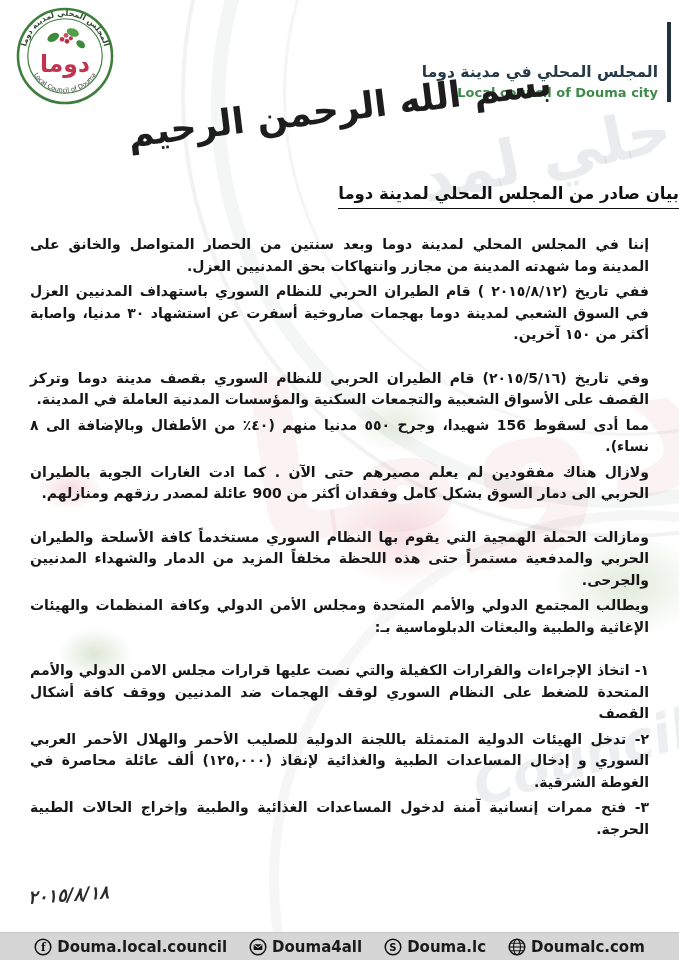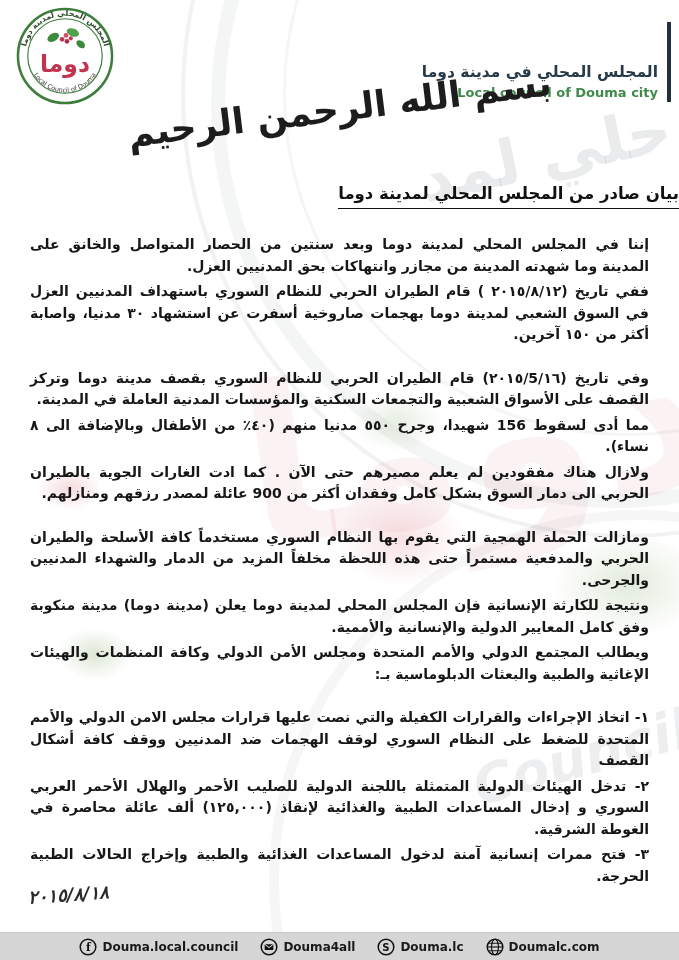--- a/index.html
+++ b/index.html
@@ -60,21 +60,21 @@
     letter-spacing:2px; color:#2a2a2a; transform:rotate(-4deg); direction:rtl;
   }
   
   .footer {
     position:absolute; left:0; right:0; bottom:0; height:27px;
     background:#d6d6d6; border-top:1px solid #c6c6c6;
     display:flex; align-items:center; justify-content:center; gap:22px;
   }
   .footer-item { display:flex; align-items:center; gap:5px; cursor:pointer; }
   .footer-item svg { display:block; }
-  .footer-label { font-size:12px; font-weight:bold; color:#1a1a1a; }
+  .footer-label { font-size:15px; font-weight:bold; color:#1a1a1a; }
 </style>
 </head>
 <body>
 
 <div class="page">
 
   <div class="wm ring ring1"></div>
   <div class="wm ring ring2"></div>
   <div class="wm ring ring3"></div>
   <div class="wm ring ring4"></div>
@@ -123,21 +123,20 @@
     <span>بيان صادر من المجلس المحلي لمدينة دوما</span>
   </div>
 
   <div class="body-text">
     <p>إننا في المجلس المحلي لمدينة دوما وبعد سنتين من الحصار المتواصل والخانق على المدينة وما شهدته المدينة من مجازر وانتهاكات بحق المدنيين العزل.</p>
     <p>ففي تاريخ (٢٠١٥/٨/١٢ ) قام الطيران الحربي للنظام السوري باستهداف المدنيين العزل في السوق الشعبي لمدينة دوما بهجمات صاروخية أسفرت عن استشهاد ٣٠ مدنيا، واصابة أكثر من ١٥٠ آخرين.</p>
     <p class="sep">وفي تاريخ (٢٠١٥/5/١٦) قام الطيران الحربي للنظام السوري بقصف مدينة دوما وتركز القصف على الأسواق الشعبية والتجمعات السكنية والمؤسسات المدنية العاملة في المدينة.</p>
     <p>مما أدى لسقوط 156 شهيدا، وجرح ٥٥٠ مدنيا منهم (٤٠٪ من الأطفال وبالإضافة الى ٨ نساء).</p>
     <p>ولازال هناك مفقودين لم يعلم مصيرهم حتى الآن . كما ادت الغارات الجوية بالطيران الحربي الى دمار السوق بشكل كامل وفقدان أكثر من 900 عائلة لمصدر رزقهم ومنازلهم.</p>
     <p class="sep">ومازالت الحملة الهمجية التي يقوم بها النظام السوري مستخدماً كافة الأسلحة والطيران الحربي والمدفعية مستمراً حتى هذه اللحظة مخلفاً المزيد من الدمار والشهداء المدنيين والجرحى.</p>
-    <p>ونتيجة للكارثة الإنسانية فإن المجلس المحلي لمدينة دوما يعلن (مدينة دوما) مدينة منكوبة وفق كامل المعايير الدولية والإنسانية والأممية.</p>
     <p>ويطالب المجتمع الدولي والأمم المتحدة ومجلس الأمن الدولي  وكافة المنظمات والهيئات الإغاثية والطبية والبعثات الدبلوماسية بـ:</p>
     <p class="sep">١- اتخاذ الإجراءات والقرارات الكفيلة والتي نصت عليها قرارات مجلس الامن الدولي والأمم المتحدة للضغط على النظام السوري لوقف الهجمات ضد المدنيين ووقف كافة أشكال القصف</p>
     <p>٢- تدخل الهيئات الدولية المتمثلة باللجنة الدولية للصليب الأحمر والهلال الأحمر العربي السوري و إدخال المساعدات الطبية والغذائية لإنقاذ (١٢٥,٠٠٠) ألف عائلة محاصرة في الغوطة الشرقية.</p>
     <p>٣- فتح ممرات إنسانية آمنة لدخول المساعدات الغذائية والطبية وإخراج الحالات الطبية الحرجة.</p>
   </div>
 
   <div class="date">٢٠١٥/٨/١٨</div>
 
   <div class="footer">
 

